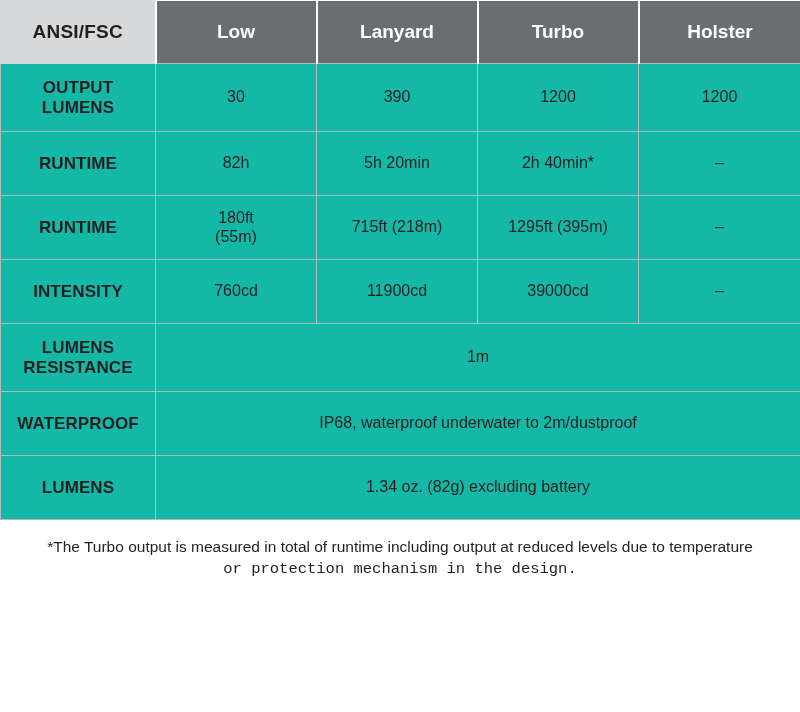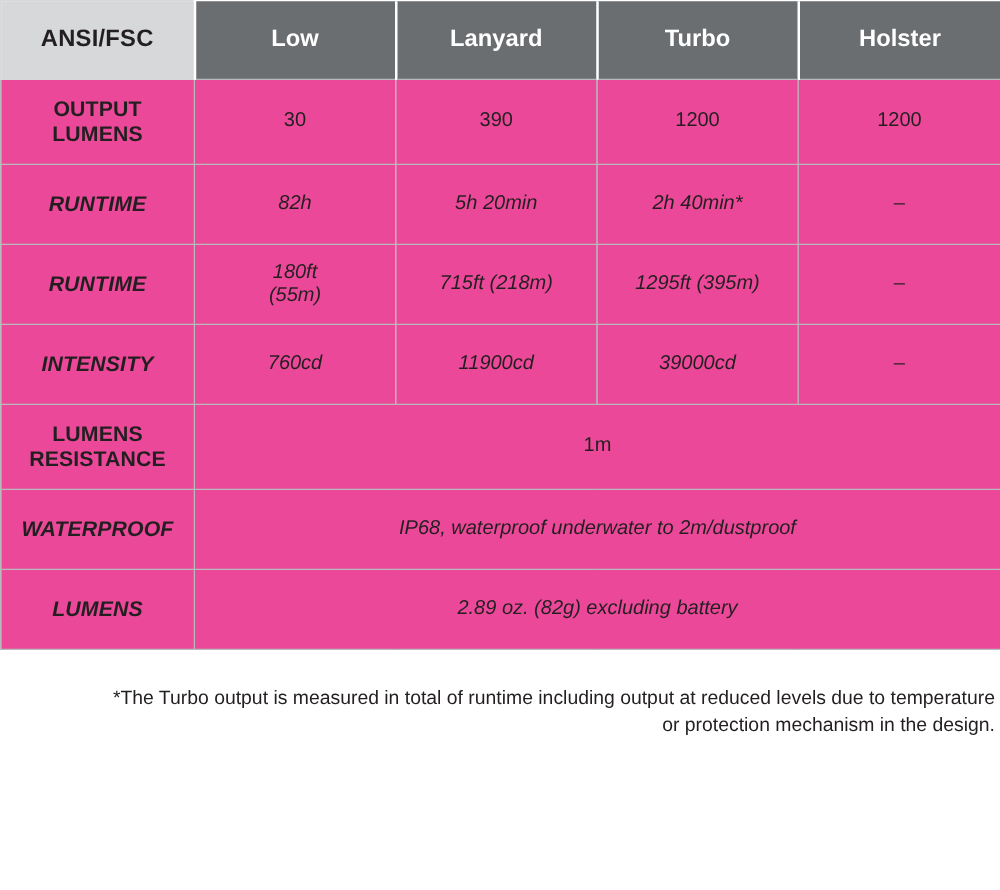--- a/index.html
+++ b/index.html
@@ -27,21 +27,21 @@
   }
   table.spec-table col.c-label { width: 155px; }
   table.spec-table col.c-mode  { width: 161px; }
   table.spec-table col.c-mode-last { width: 162px; }
 
   .spec-table td, .spec-table th {
     border: 1px solid #b6babd;
     padding: 0;
     text-align: center;
     vertical-align: middle;
-    background: #ec4899;
+    background: #14b8a6;
   }
   
   .hdr-ansi {
     background: #d6d8d9 !important;
     color: #231f20;
     font-weight: bold;
     font-size: 19px;
     letter-spacing: 0.2px;
     height: 62px;
     border-color: #d6d8d9 !important;
@@ -67,21 +67,21 @@
     line-height: 1.12;
     color: #231f20;
     letter-spacing: 0.1px;
   }
   .cell-val {
     font-size: 16px;
     line-height: 1.14;
     color: #231f20;
   }
   .h68 { height: 68px; }
-  .h64 { height: 64px; font-style: italic; }
+  .h64 { height: 64px; }
 
   .inner {
     display: flex;
     align-items: center;
     justify-content: center;
     height: 100%;
     padding: 0 6px;
     box-sizing: border-box;
   }
   .inner span { display: block; }
@@ -90,22 +90,22 @@
     margin: 0;
     padding: 16px 4px 0 4px;
     width: 800px;
     box-sizing: border-box;
     text-align: right;
     font-size: 15.5px;
     line-height: 1.45;
     color: #231f20;
   }
   .footnote .fn-line { display: block; }
-  .fn-line.l1 { text-align: right; margin-top: 12px; }
-  .fn-line.l2 { text-align: right; }
+  .fn-line.l1 { text-align: center; }
+  .fn-line.l2 { text-align: center; font-family: Liberation Mono, monospace; }
 </style>
 </head>
 <body>
 
 <div class="spec-wrap">
 
   <table class="spec-table">
     <colgroup>
       <col class="c-label">
       <col class="c-mode">
@@ -293,21 +293,21 @@
 
 
       <tr class="h64">
         <td class="row-label">
           <div class="inner">
               <span>LUMENS</span>
             </div>
         </td>
         <td class="cell-val" colspan="4">
           <div class="inner">
-              <span>2.89 oz. (82g) excluding battery</span>
+              <span>1.34 oz. (82g) excluding battery</span>
             </div>
         </td>
       </tr>
 
 
     </tbody>
   </table>
 
   <div class="footnote">
     <span class="fn-line l1">*The Turbo output is measured in total of runtime including output at reduced levels due to temperature</span>

